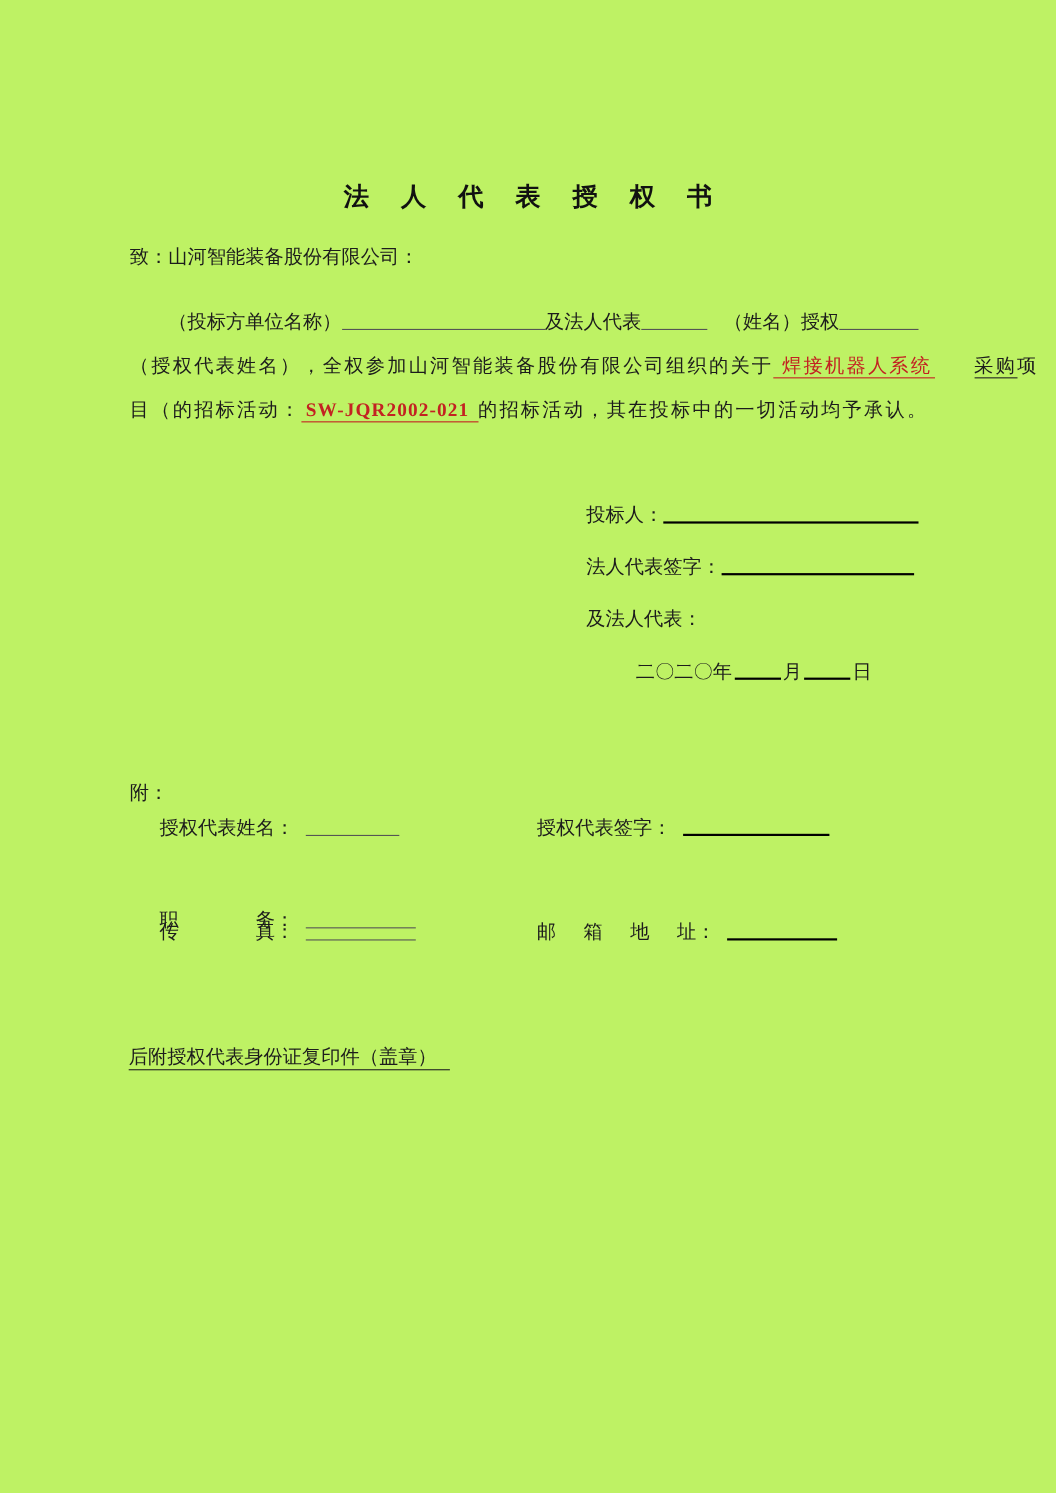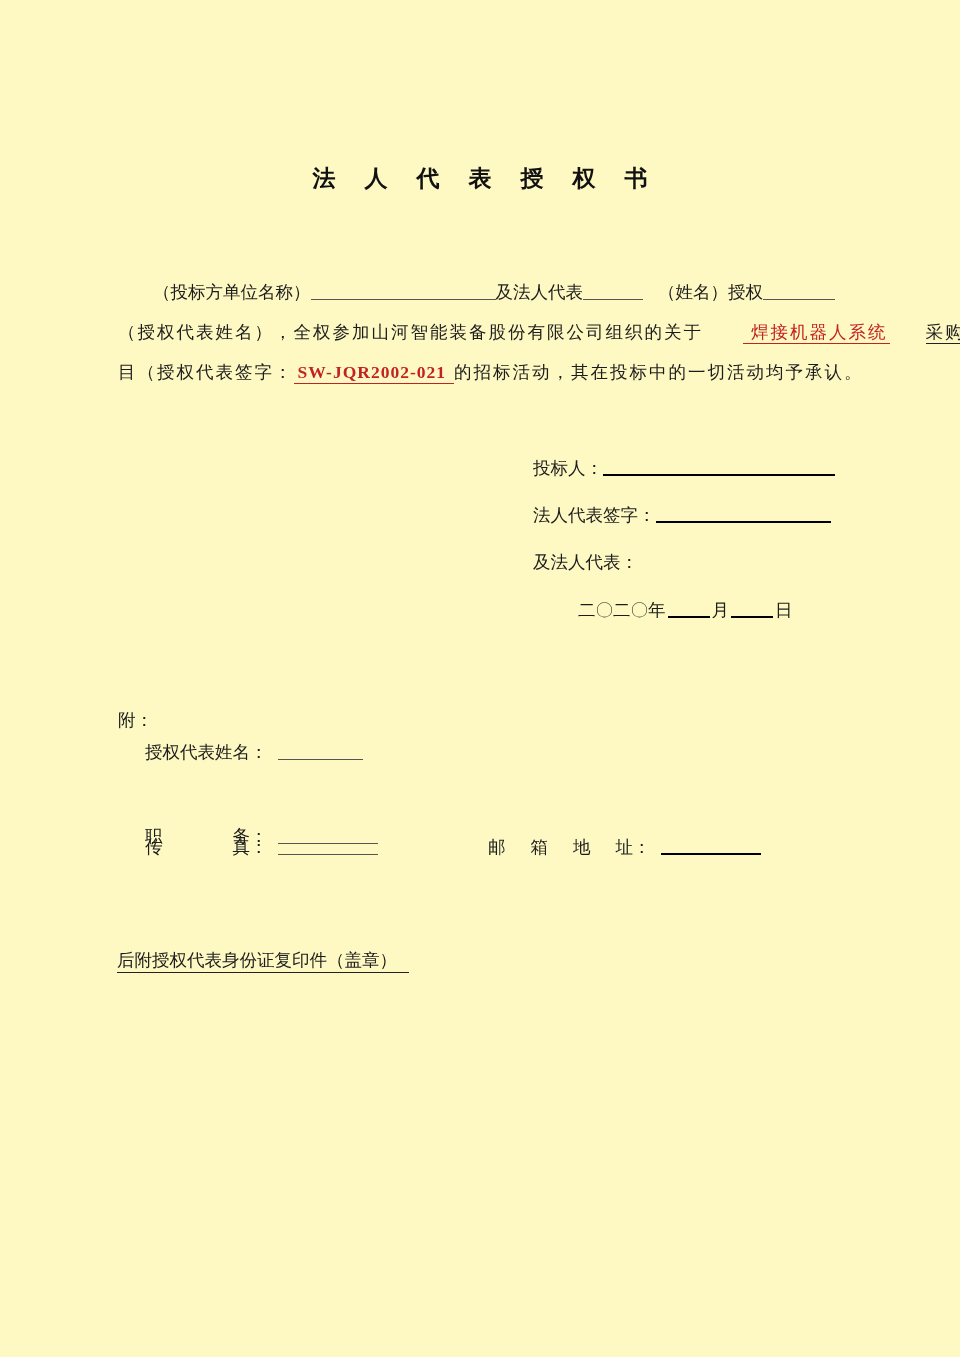--- a/index.html
+++ b/index.html
@@ -1,20 +1,20 @@
 <!DOCTYPE html>
 <html><head>
 <meta charset="utf-8">
 <style>
   html,body{margin:0;padding:0;background:#e8e8e8;}
   .page{
     position:relative;
     width:960px;height:1357px;
     margin:0 auto;
-    background:#fef9c3;
+    background:#bef264;
     font-family:"Liberation Serif","DejaVu Serif",serif;
     color:#1c1c1c;
     font-size:17.5px;
     overflow:hidden;
   }
   .abs{position:absolute;}
   .title{
     left:0;top:163px;width:960px;
     text-align:center;
     font-size:23px;
@@ -36,21 +36,20 @@
     vertical-align:-2px;
   }
   .blank.bold{border-bottom:2px solid #000;}
   .w185{width:185px;} .w60{width:60px;} .w72{width:72px;}
   .w232{width:232px;} .w175{width:175px;}
   .w85{width:85px;} .w100{width:100px;} .w106{width:106px;} .w133{width:133px;}
   .gap15{display:inline-block;width:15px;}
   .red-ins{
     border-bottom:1.5px solid currentColor;
     padding:0 2px 1px 8px;
-    margin-left:40px;
   }
   .blk-ins{
     border-bottom:1.5px solid #222;
     padding-bottom:1px;
     margin-left:36px;
   }
   .code-ins{
     border-bottom:1.5px solid currentColor;
     padding:0 8px 1px 4px;
     letter-spacing:1px;
@@ -88,30 +87,31 @@
     margin-top:20px;
   }
 </style>
 </head>
 <body>
 
 <div class="page">
 
   <div class="abs title">法人代表授权书</div>
 
+  <div class="abs salutation">致：山河智能装备股份有限公司：</div>
 
   <div class="abs paragraph">
     <div class="para-line indent">
       <span>（投标方单位名称）</span><span class="blank w185"></span><span>及法人代表</span><span class="blank w60"></span><span class="gap15"></span><span>（姓名）授权</span><span class="blank w72"></span>
     </div>
     <div class="para-line sp">
       <span>（授权代表姓名），全权参加山河智能装备股份有限公司组织的关于</span><span class="red-ins" style="color:#c32222;">焊接机器人系统</span><span class="blk-ins">采购</span><span>项</span>
     </div>
     <div class="para-line sp">
-      <span>目（授权代表签字：</span><span class="code-ins" style="color:#c32222;font-weight:bold;">SW-JQR2002-021</span><span>的招标活动，其在投标中的一切活动均予承认。</span>
+      <span>目（的招标活动：</span><span class="code-ins" style="color:#c32222;font-weight:bold;">SW-JQR2002-021</span><span>的招标活动，其在投标中的一切活动均予承认。</span>
     </div>
   </div>
 
   <div class="sig-row sig-bidder">
     <span>投标人：</span><span class="blank bold w232"></span>
   </div>
   <div class="sig-row sig-rep">
     <span>法人代表签字：</span><span class="blank bold w175"></span>
   </div>
   <div class="sig-row sig-seal">
@@ -119,20 +119,23 @@
   </div>
   <div class="sig-row sig-date">
     <span>二〇二〇年</span><span class="dblank"></span><span>月</span><span class="dblank"></span><span>日</span>
   </div>
 
   <div class="abs att-heading">附：</div>
 
   <div class="att-row att-left row1">
     <span>授权代表姓名</span><span>：</span><span class="lbl-gap"></span><span class="blank w85"></span>
   </div>
+  <div class="att-row att-right row1">
+    <span>授权代表签字</span><span>：</span><span class="lbl-gap"></span><span class="blank bold w133"></span>
+  </div>
 
   <div class="att-row att-left row2">
     <span class="spread">职务</span><span>：</span><span class="lbl-gap"></span><span class="blank w100"></span>
   </div>
 
   <div class="att-row att-left row3">
     <span class="spread">传真</span><span>：</span><span class="lbl-gap"></span><span class="blank w100"></span>
   </div>
   <div class="att-row att-right row3">
     <span class="spread wide">邮箱地址</span><span>：</span><span class="lbl-gap"></span><span class="blank bold w100"></span>

